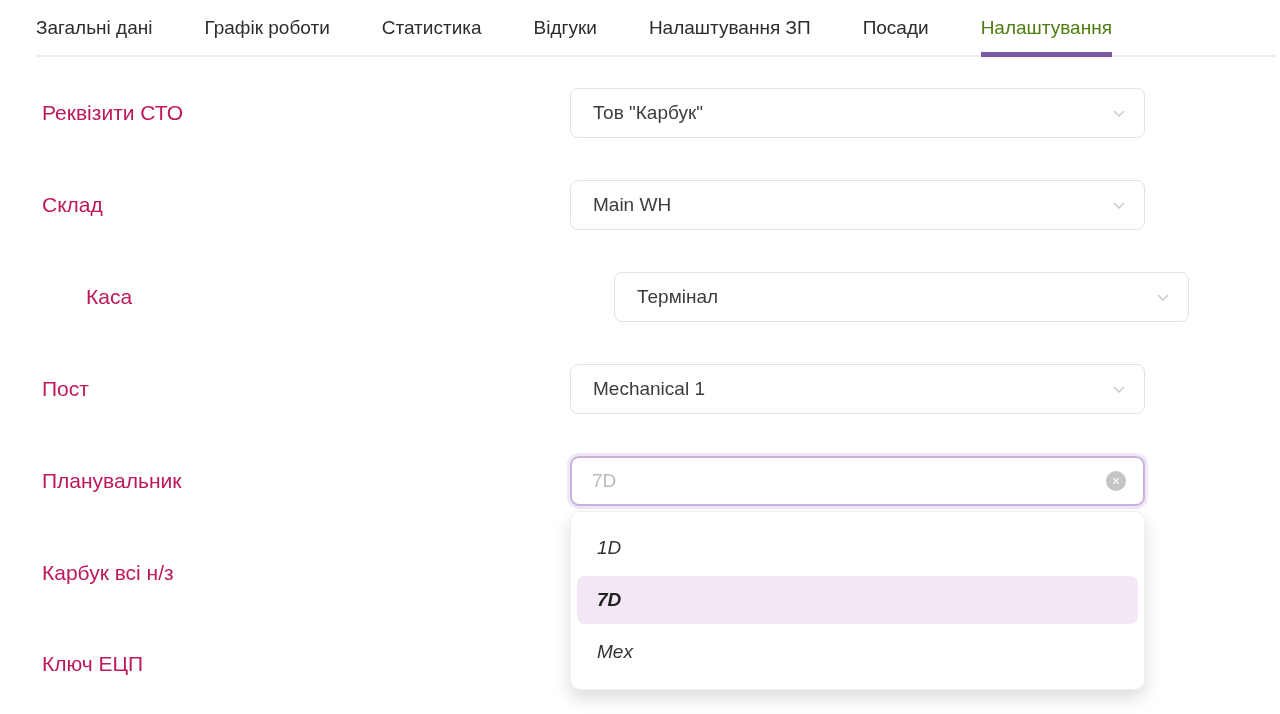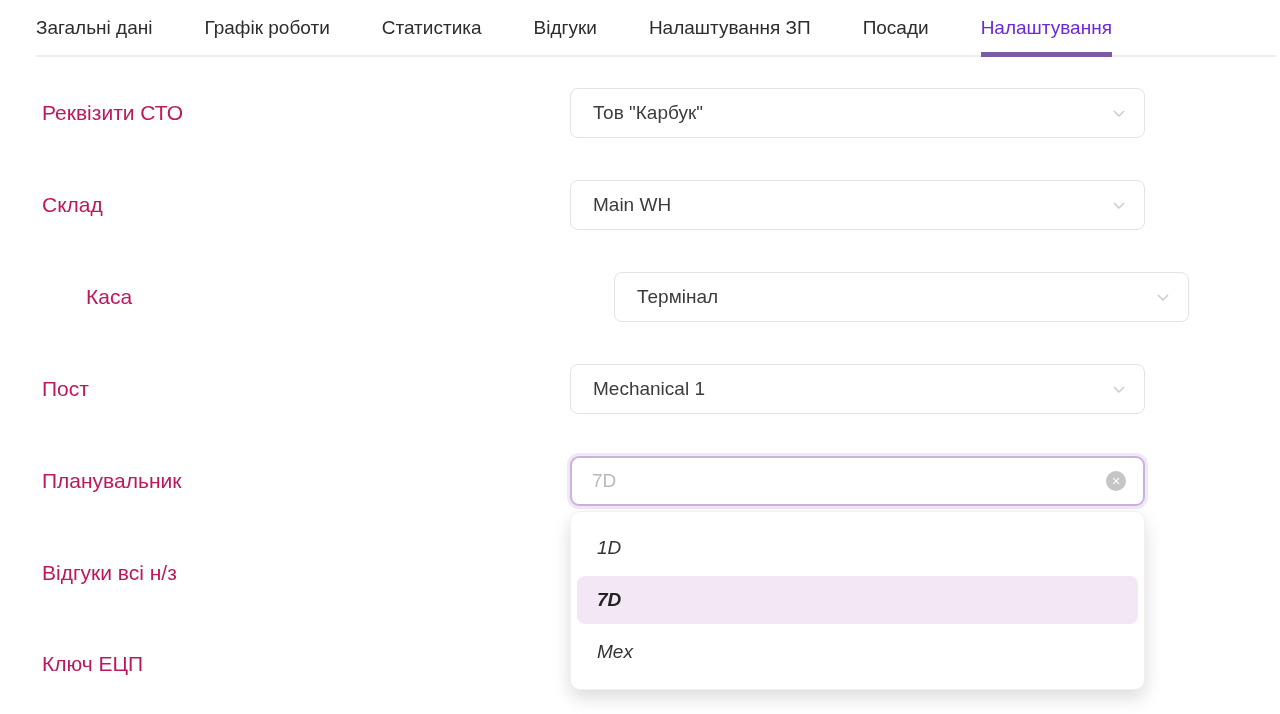--- a/index.html
+++ b/index.html
@@ -31,21 +31,21 @@
   }
   .tab {
     position: relative;
     height: 100%;
     display: flex;
     align-items: center;
     font-size: 19px;
     color: #2d2d2d;
     cursor: pointer;
   }
-  .tab.active { color: #6d28d9; }
+  .tab.active { color: #4d7c0f; }
   .tab.active::after {
     content: "";
     position: absolute;
     left: 0;
     right: 0;
     bottom: -2px;
     height: 5px;
     background: #7d5ba3;
   }
 
@@ -239,21 +239,21 @@
 
   <div class="row row-5">
     <div class="field-label">Планувальник</div>
     <div class="combo">
       <input type="text" value="" placeholder="7D" style="">
       <span class="clear-btn">✕</span>
     </div>
   </div>
 
   <div class="row row-6">
-    <div class="field-label">Відгуки всі н/з</div>
+    <div class="field-label">Карбук всі н/з</div>
   </div>
 
   <div class="row row-7">
     <div class="field-label">Ключ ЕЦП</div>
   </div>
 
   <div class="dropdown">
     <div class="option">1D</div>
     <div class="option selected">7D</div>
     <div class="option">Mex</div>

